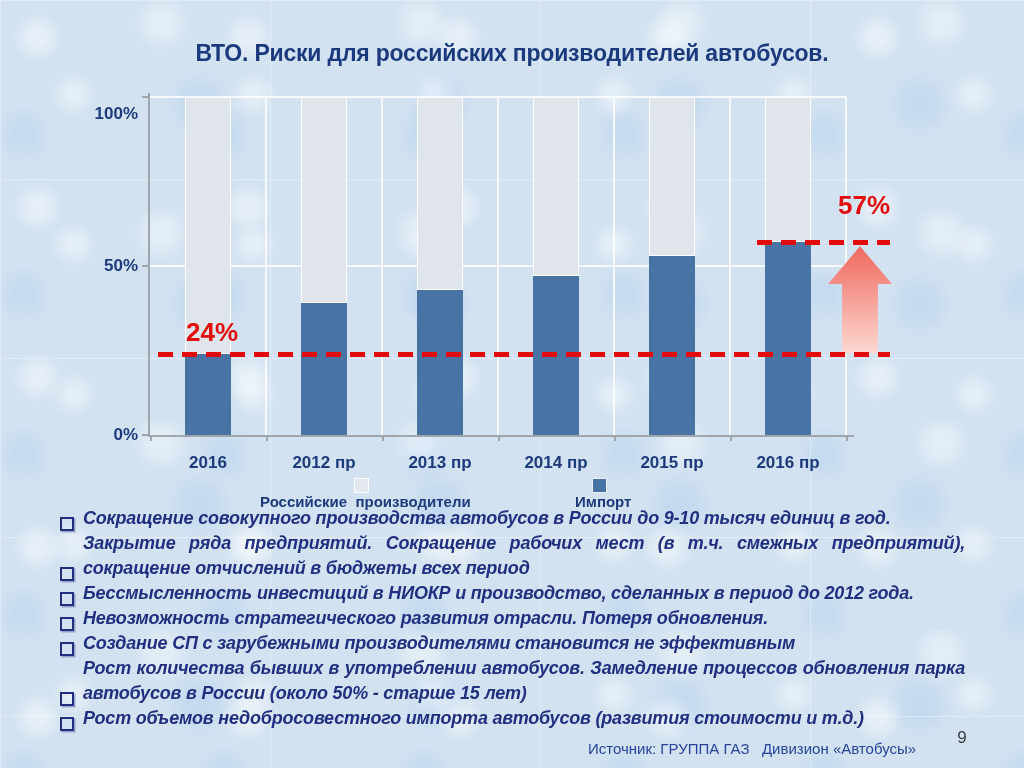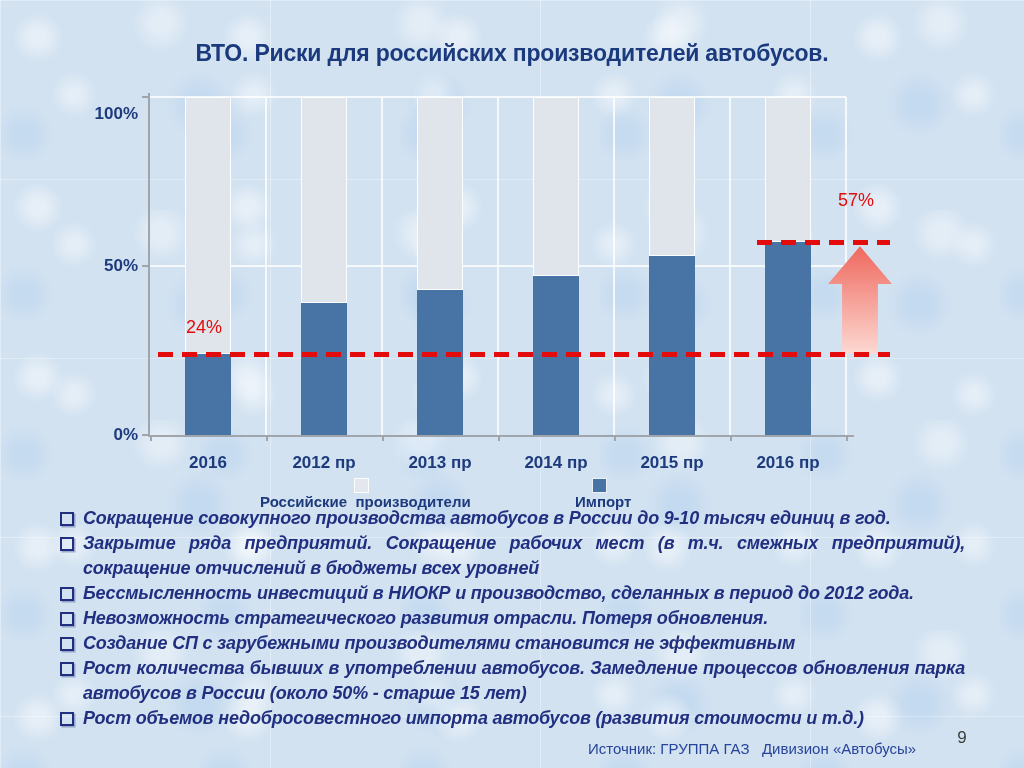--- a/index.html
+++ b/index.html
@@ -25,35 +25,35 @@
   #chart-layer{position:absolute; inset:0;}
   .gridline{position:absolute; background:rgba(255,255,255,.8); z-index:1;}
   .bar{position:absolute; z-index:2;}
   .bar-light{border:1px solid rgba(255,255,255,.9); box-sizing:border-box;}
   .axis{position:absolute; background:#9fa5ab; z-index:3;}
   .tick{position:absolute; background:#9fa5ab; z-index:3;}
   .axis-label{
     position:absolute; font-size:17px; font-weight:bold; color:#1d3a7c; z-index:4;
   }
   .dash-line{position:absolute; height:5px; z-index:6;}
-  .pct-label{position:absolute; font-size:18px; font-weight:normal; z-index:7;}
+  .pct-label{position:absolute; font-size:26px; font-weight:bold; z-index:7;}
   .up-arrow{position:absolute; z-index:5;
     clip-path:polygon(50% 0, 100% 35%, 78% 35%, 78% 100%, 22% 100%, 22% 35%, 0 35%);
   }
   .legend{position:absolute; top:478px; left:0; width:100%; height:22px; z-index:4;}
   .legend-item{position:absolute; display:flex; align-items:center;flex-direction:column;}
   .legend-item.li-0{left:260px;}
   .legend-item.li-1{left:575px;}
   .swatch{width:13px; height:13px; margin-right:7px; display:inline-block;}
   .legend-label{font-size:15px; font-weight:bold; color:#1d3a7c; white-space:pre;}
   .bullets{
     position:absolute; left:60px; top:506px; width:905px; margin:0; padding:0;
     list-style:none;
   }
-  .bullet-item{display:flex; align-items:flex-start; margin:0;}
+  .bullet-item{display:flex; align-items:flex-end; margin:0;}
   .bullet-marker{
     flex:0 0 auto; width:10px; height:10px; margin:6px 9px 0 0;
     border:2px solid #212f80; background:transparent;
     box-shadow:1.5px 1.5px 0 rgba(33,47,128,.35);
   }
   .bullet-text{
     flex:1 1 auto; font-size:18px; line-height:25px; font-weight:bold; font-style:italic;
     color:#212f80; letter-spacing:-0.2px; text-align:justify; text-align-last:left;
   }
   .footer-source{
@@ -130,21 +130,21 @@
     </div>
   </div>
 
   <ul class="bullets" id="bullets">
       <li class="bullet-item">
         <span class="bullet-marker"></span>
         <span class="bullet-text">Сокращение совокупного производства автобусов в России до 9-10 тысяч единиц в год.</span>
       </li>
       <li class="bullet-item">
         <span class="bullet-marker"></span>
-        <span class="bullet-text">Закрытие ряда предприятий. Сокращение рабочих мест (в т.ч. смежных предприятий), сокращение отчислений в бюджеты всех уровней</span>
+        <span class="bullet-text">Закрытие ряда предприятий. Сокращение рабочих мест (в т.ч. смежных предприятий), сокращение отчислений в бюджеты всех период</span>
       </li>
       <li class="bullet-item">
         <span class="bullet-marker"></span>
         <span class="bullet-text">Бессмысленность инвестиций в НИОКР и производство, сделанных в период до 2012 года.</span>
       </li>
       <li class="bullet-item">
         <span class="bullet-marker"></span>
         <span class="bullet-text">Невозможность стратегического развития отрасли. Потеря обновления.</span>
       </li>
       <li class="bullet-item">

